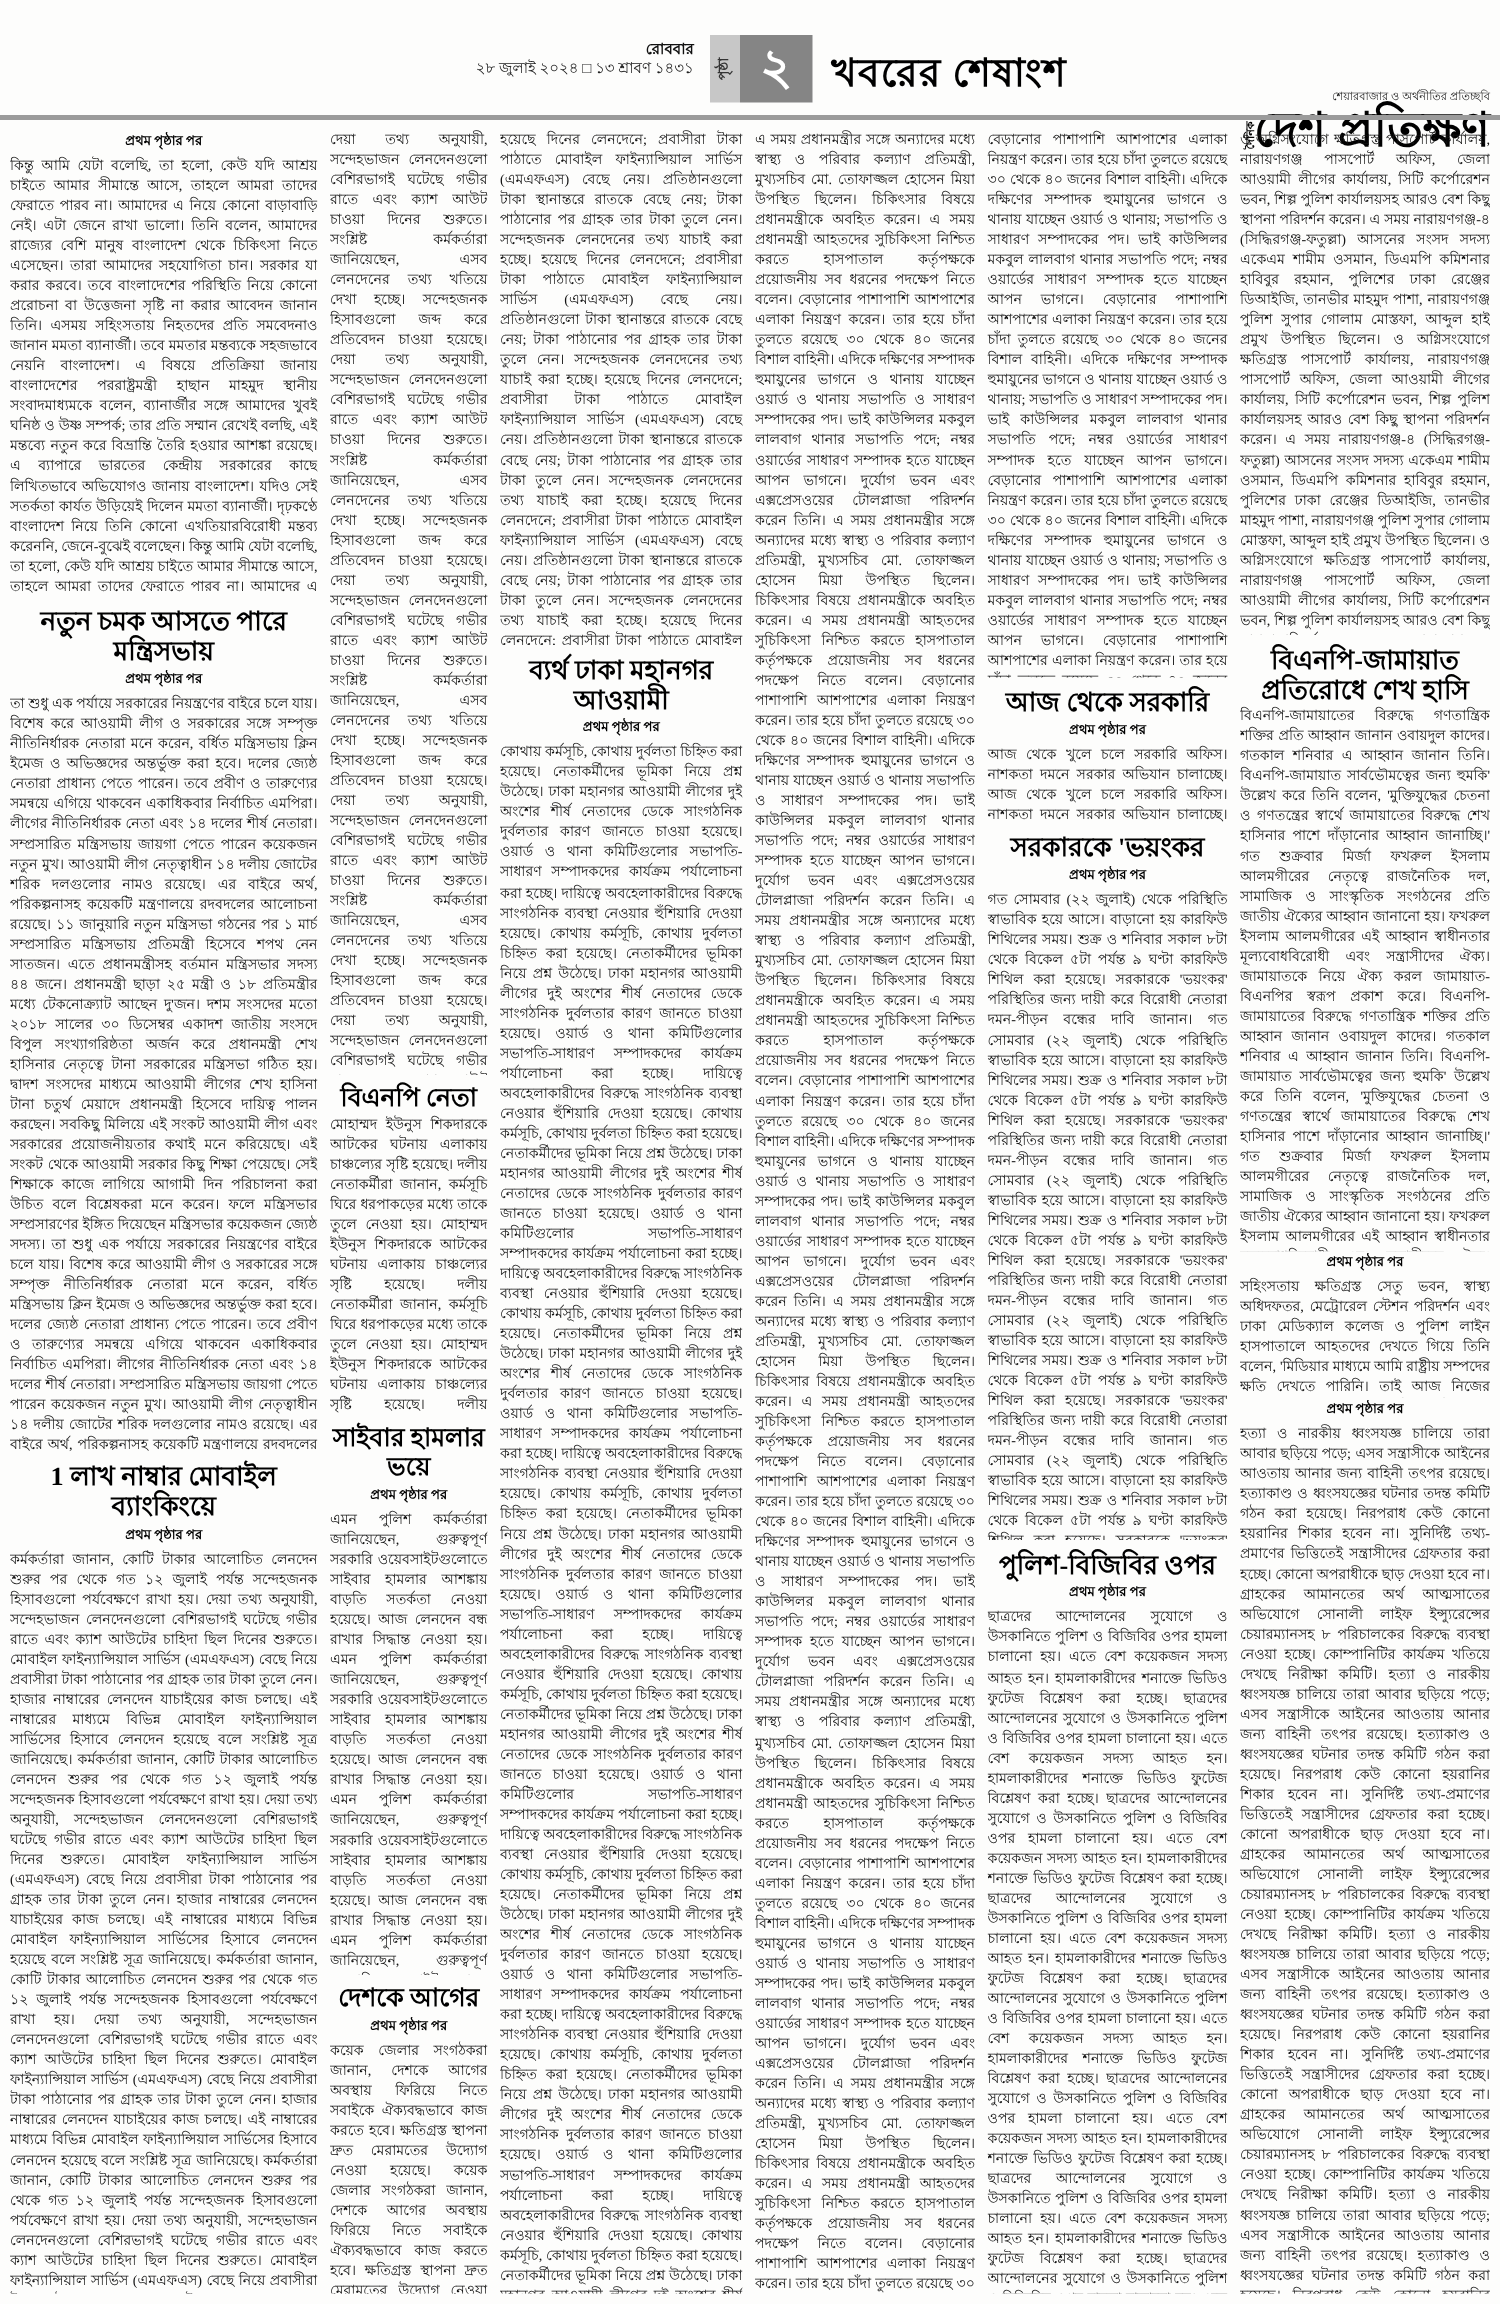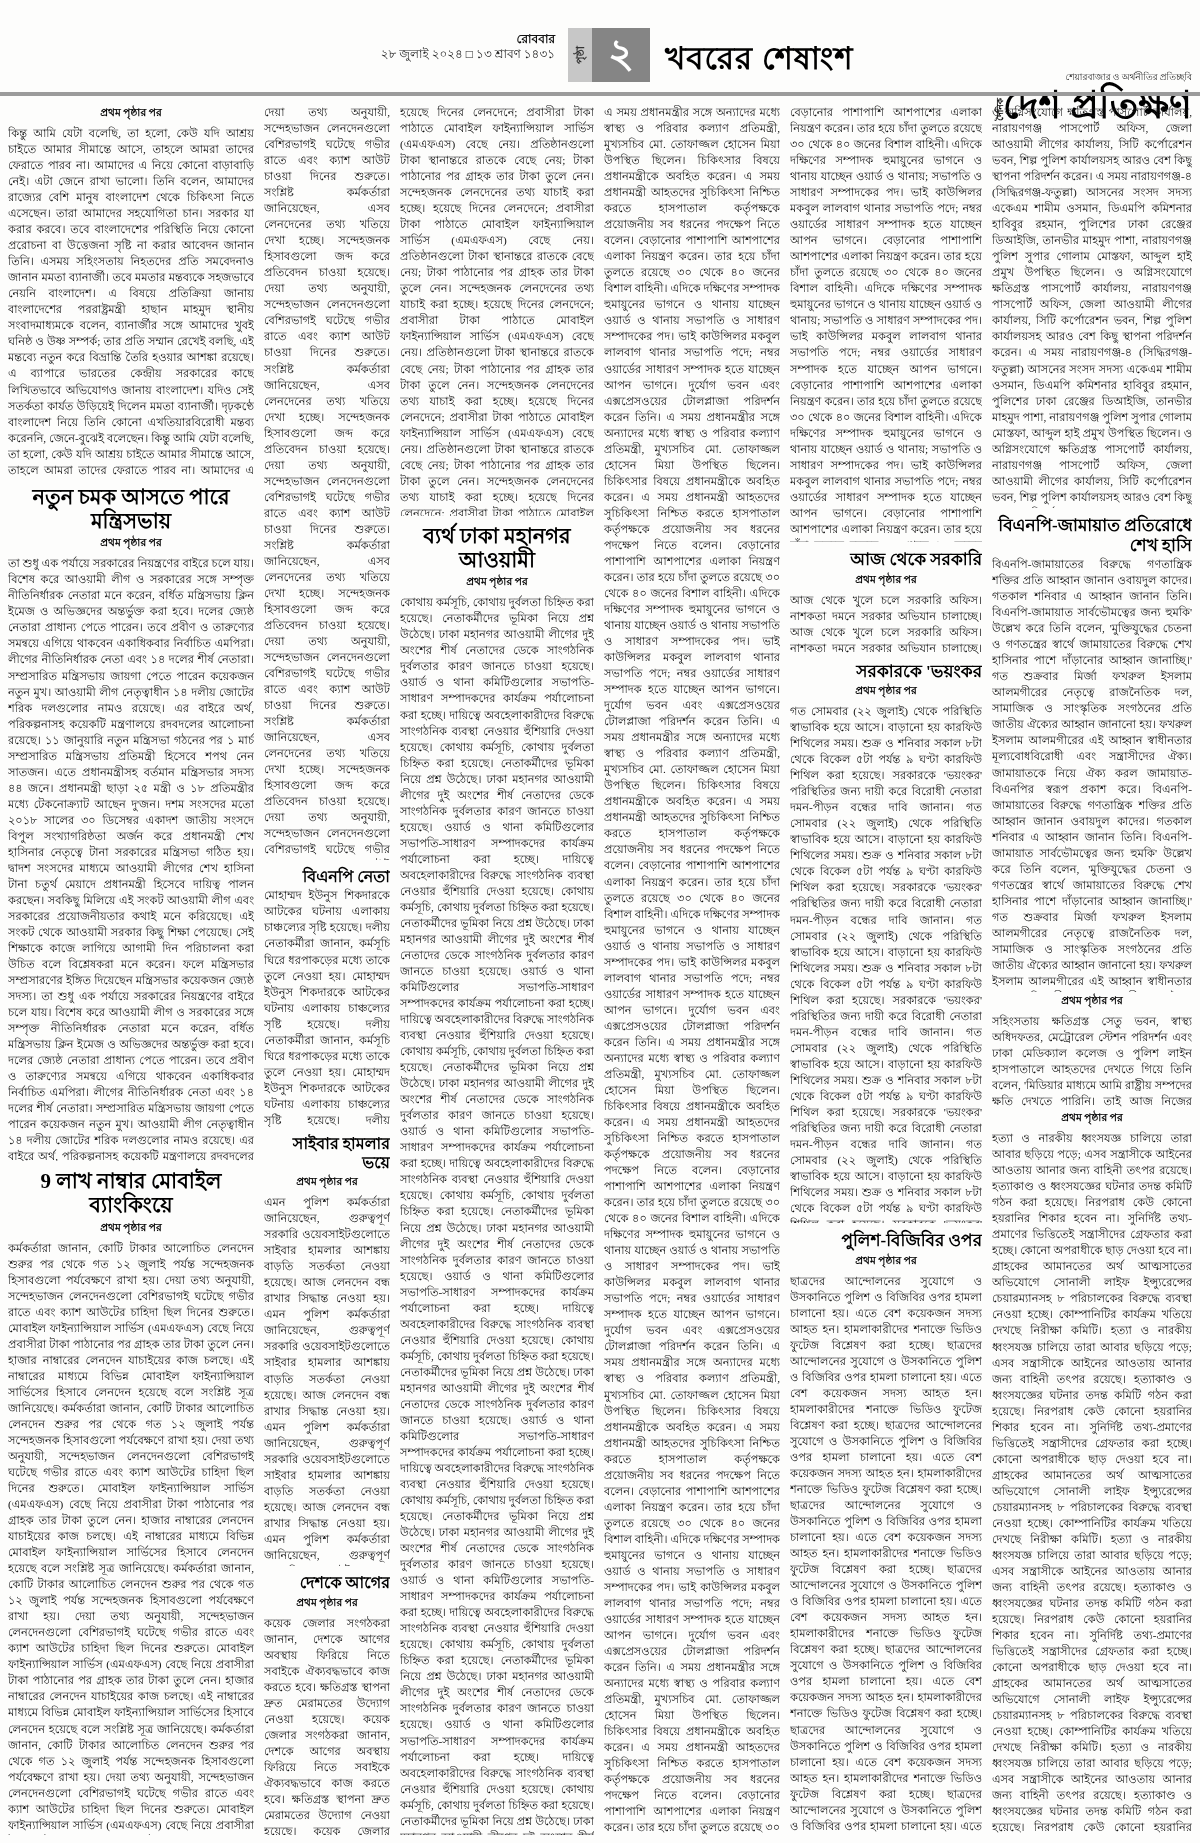--- a/index.html
+++ b/index.html
@@ -36,21 +36,21 @@
     position:absolute;left:8px;top:104px;width:1184px;height:1731px;
     display:flex;gap:10px;overflow:hidden;
   }
   .col{display:flex;flex-direction:column;overflow:hidden;min-width:0;}
   .col-0{width:246px;} .col-1{width:126px;} .col-2{width:194px;}
   .col-3{width:176px;} .col-4{width:192px;} .col-5{width:200px;}
   .headline{
     text-align:center;font-weight:bold;color:#000;line-height:1.15;
     padding:8px 0 1px 0;flex:0 0 auto;
   }
-  .h-lg{font-size:21px;} .h-md{font-size:17px;text-align:right;} .h-sm{font-size:16px;text-align:right;}
+  .h-lg{font-size:21px;} .h-md{font-size:21px;} .h-sm{font-size:20px;}
   .continued{
     text-align:center;font-size:10.5px;font-weight:bold;color:#000;
     padding:1px 0 3px 0;flex:0 0 auto;
   }
   .body{
     font-size:11.3px;line-height:1.42;text-align:justify;color:#121212;
     overflow:hidden;flex:0 0 auto;
     text-justify:inter-word;
   }
   .body.grow{flex:1 1 auto;}
@@ -75,21 +75,21 @@
 </div>
 <div class="headrule"></div>
 
 <div class="columns">
   <div class="col col-0">
       <div class="continued">প্রথম পৃষ্ঠার পর</div>
       <div class="body" style="height: 352px;">কিন্তু আমি যেটা বলেছি, তা হলো, কেউ যদি আশ্রয় চাইতে আমার সীমান্তে আসে, তাহলে আমরা তাদের ফেরাতে পারব না। আমাদের এ নিয়ে কোনো বাড়াবাড়ি নেই। এটা জেনে রাখা ভালো। তিনি বলেন, আমাদের রাজ্যের বেশি মানুষ বাংলাদেশ থেকে চিকিৎসা নিতে এসেছেন। তারা আমাদের সহযোগিতা চান। সরকার যা করার করবে। তবে বাংলাদেশের পরিস্থিতি নিয়ে কোনো প্ররোচনা বা উত্তেজনা সৃষ্টি না করার আবেদন জানান তিনি। এসময় সহিংসতায় নিহতদের প্রতি সমবেদনাও জানান মমতা ব্যানার্জী। তবে মমতার মন্তব্যকে সহজভাবে নেয়নি বাংলাদেশ। এ বিষয়ে প্রতিক্রিয়া জানায় বাংলাদেশের পররাষ্ট্রমন্ত্রী হাছান মাহমুদ স্থানীয় সংবাদমাধ্যমকে বলেন, ব্যানার্জীর সঙ্গে আমাদের খুবই ঘনিষ্ঠ ও উষ্ণ সম্পর্ক; তার প্রতি সম্মান রেখেই বলছি, এই মন্তব্যে নতুন করে বিভ্রান্তি তৈরি হওয়ার আশঙ্কা রয়েছে। এ ব্যাপারে ভারতের কেন্দ্রীয় সরকারের কাছে লিখিতভাবে অভিযোগও জানায় বাংলাদেশ। যদিও সেই সতর্কতা কার্যত উড়িয়েই দিলেন মমতা ব্যানার্জী। দৃঢ়কণ্ঠে বাংলাদেশ নিয়ে তিনি কোনো এখতিয়ারবিরোধী মন্তব্য করেননি, জেনে-বুঝেই বলেছেন। কিন্তু আমি যেটা বলেছি, তা হলো, কেউ যদি আশ্রয় চাইতে আমার সীমান্তে আসে, তাহলে আমরা তাদের ফেরাতে পারব না। আমাদের এ নিয়ে কোনো বাড়াবাড়ি নেই। এটা জেনে রাখা ভালো। তিনি বলেন, আমাদের রাজ্যের বেশি মানুষ বাংলাদেশ থেকে চিকিৎসা নিতে এসেছেন। তারা আমাদের সহযোগিতা চান। সরকার যা করার করবে। তবে বাংলাদেশের পরিস্থিতি নিয়ে কোনো প্ররোচনা বা উত্তেজনা সৃষ্টি না করার আবেদন জানান তিনি। এসময় সহিংসতায় নিহতদের প্রতি সমবেদনাও জানান মমতা ব্যানার্জী। তবে মমতার মন্তব্যকে সহজভাবে নেয়নি বাংলাদেশ। এ বিষয়ে প্রতিক্রিয়া জানায় বাংলাদেশের পররাষ্ট্রমন্ত্রী হাছান মাহমুদ স্থানীয় সংবাদমাধ্যমকে বলেন, ব্যানার্জীর সঙ্গে আমাদের খুবই ঘনিষ্ঠ ও উষ্ণ সম্পর্ক; তার প্রতি সম্মান রেখেই বলছি, এই মন্তব্যে নতুন করে বিভ্রান্তি তৈরি হওয়ার আশঙ্কা রয়েছে। এ ব্যাপারে ভারতের কেন্দ্রীয় সরকারের কাছে লিখিতভাবে অভিযোগও জানায় বাংলাদেশ। যদিও সেই সতর্কতা কার্যত উড়িয়েই দিলেন মমতা ব্যানার্জী। দৃঢ়কণ্ঠে বাংলাদেশ নিয়ে তিনি কোনো এখতিয়ারবিরোধী মন্তব্য করেননি, জেনে-বুঝেই বলেছেন।</div>
       <div class="headline h-lg">নতুন চমক আসতে পারে মন্ত্রিসভায়</div>
       <div class="continued">প্রথম পৃষ্ঠার পর</div>
       <div class="body" style="height: 606px;">তা শুধু এক পর্যায়ে সরকারের নিয়ন্ত্রণের বাইরে চলে যায়। বিশেষ করে আওয়ামী লীগ ও সরকারের সঙ্গে সম্পৃক্ত নীতিনির্ধারক নেতারা মনে করেন, বর্ধিত মন্ত্রিসভায় ক্লিন ইমেজ ও অভিজ্ঞদের অন্তর্ভুক্ত করা হবে। দলের জ্যেষ্ঠ নেতারা প্রাধান্য পেতে পারেন। তবে প্রবীণ ও তারুণ্যের সমন্বয়ে এগিয়ে থাকবেন একাধিকবার নির্বাচিত এমপিরা। লীগের নীতিনির্ধারক নেতা এবং ১৪ দলের শীর্ষ নেতারা। সম্প্রসারিত মন্ত্রিসভায় জায়গা পেতে পারেন কয়েকজন নতুন মুখ। আওয়ামী লীগ নেতৃত্বাধীন ১৪ দলীয় জোটের শরিক দলগুলোর নামও রয়েছে। এর বাইরে অর্থ, পরিকল্পনাসহ কয়েকটি মন্ত্রণালয়ে রদবদলের আলোচনা রয়েছে। ১১ জানুয়ারি নতুন মন্ত্রিসভা গঠনের পর ১ মার্চ সম্প্রসারিত মন্ত্রিসভায় প্রতিমন্ত্রী হিসেবে শপথ নেন সাতজন। এতে প্রধানমন্ত্রীসহ বর্তমান মন্ত্রিসভার সদস্য ৪৪ জনে। প্রধানমন্ত্রী ছাড়া ২৫ মন্ত্রী ও ১৮ প্রতিমন্ত্রীর মধ্যে টেকনোক্র্যাট আছেন দু'জন। দশম সংসদের মতো ২০১৮ সালের ৩০ ডিসেম্বর একাদশ জাতীয় সংসদে বিপুল সংখ্যাগরিষ্ঠতা অর্জন করে প্রধানমন্ত্রী শেখ হাসিনার নেতৃত্বে টানা সরকারের মন্ত্রিসভা গঠিত হয়। দ্বাদশ সংসদের মাধ্যমে আওয়ামী লীগের শেখ হাসিনা টানা চতুর্থ মেয়াদে প্রধানমন্ত্রী হিসেবে দায়িত্ব পালন করছেন। সবকিছু মিলিয়ে এই সংকট আওয়ামী লীগ এবং সরকারের প্রয়োজনীয়তার কথাই মনে করিয়েছে। এই সংকট থেকে আওয়ামী সরকার কিছু শিক্ষা পেয়েছে। সেই শিক্ষাকে কাজে লাগিয়ে আগামী দিন পরিচালনা করা উচিত বলে বিশ্লেষকরা মনে করেন। ফলে মন্ত্রিসভার সম্প্রসারণের ইঙ্গিত দিয়েছেন মন্ত্রিসভার কয়েকজন জ্যেষ্ঠ সদস্য। তা শুধু এক পর্যায়ে সরকারের নিয়ন্ত্রণের বাইরে চলে যায়। বিশেষ করে আওয়ামী লীগ ও সরকারের সঙ্গে সম্পৃক্ত নীতিনির্ধারক নেতারা মনে করেন, বর্ধিত মন্ত্রিসভায় ক্লিন ইমেজ ও অভিজ্ঞদের অন্তর্ভুক্ত করা হবে। দলের জ্যেষ্ঠ নেতারা প্রাধান্য পেতে পারেন। তবে প্রবীণ ও তারুণ্যের সমন্বয়ে এগিয়ে থাকবেন একাধিকবার নির্বাচিত এমপিরা। লীগের নীতিনির্ধারক নেতা এবং ১৪ দলের শীর্ষ নেতারা। সম্প্রসারিত মন্ত্রিসভায় জায়গা পেতে পারেন কয়েকজন নতুন মুখ। আওয়ামী লীগ নেতৃত্বাধীন ১৪ দলীয় জোটের শরিক দলগুলোর নামও রয়েছে। এর বাইরে অর্থ, পরিকল্পনাসহ কয়েকটি মন্ত্রণালয়ে রদবদলের আলোচনা রয়েছে। ১১ জানুয়ারি নতুন মন্ত্রিসভা গঠনের পর ১ মার্চ সম্প্রসারিত মন্ত্রিসভায় প্রতিমন্ত্রী হিসেবে শপথ নেন সাতজন। এতে প্রধানমন্ত্রীসহ বর্তমান মন্ত্রিসভার সদস্য ৪৪ জনে। প্রধানমন্ত্রী ছাড়া ২৫ মন্ত্রী ও ১৮ প্রতিমন্ত্রীর মধ্যে টেকনোক্র্যাট আছেন দু'জন। দশম সংসদের মতো ২০১৮ সালের ৩০ ডিসেম্বর একাদশ জাতীয় সংসদে বিপুল সংখ্যাগরিষ্ঠতা অর্জন করে প্রধানমন্ত্রী শেখ হাসিনার নেতৃত্বে টানা সরকারের মন্ত্রিসভা গঠিত হয়। দ্বাদশ সংসদের মাধ্যমে আওয়ামী লীগের শেখ হাসিনা টানা চতুর্থ মেয়াদে প্রধানমন্ত্রী হিসেবে দায়িত্ব পালন করছেন। সবকিছু মিলিয়ে এই সংকট আওয়ামী লীগ এবং সরকারের প্রয়োজনীয়তার কথাই মনে করিয়েছে। এই সংকট থেকে আওয়ামী সরকার কিছু শিক্ষা পেয়েছে। সেই শিক্ষাকে কাজে লাগিয়ে আগামী দিন পরিচালনা করা উচিত বলে বিশ্লেষকরা মনে করেন। ফলে মন্ত্রিসভার সম্প্রসারণের ইঙ্গিত দিয়েছেন মন্ত্রিসভার কয়েকজন জ্যেষ্ঠ সদস্য।</div>
-      <div class="headline h-lg">9 লাখ নাম্বার মোবাইল ব্যাংকিংয়ে</div>
+      <div class="headline h-lg">1 লাখ নাম্বার মোবাইল ব্যাংকিংয়ে</div>
       <div class="continued">প্রথম পৃষ্ঠার পর</div>
       <div class="body grow">কর্মকর্তারা জানান, কোটি টাকার আলোচিত লেনদেন শুরুর পর থেকে গত ১২ জুলাই পর্যন্ত সন্দেহজনক হিসাবগুলো পর্যবেক্ষণে রাখা হয়। দেয়া তথ্য অনুযায়ী, সন্দেহভাজন লেনদেনগুলো বেশিরভাগই ঘটেছে গভীর রাতে এবং ক্যাশ আউটের চাহিদা ছিল দিনের শুরুতে। মোবাইল ফাইন্যান্সিয়াল সার্ভিস (এমএফএস) বেছে নিয়ে প্রবাসীরা টাকা পাঠানোর পর গ্রাহক তার টাকা তুলে নেন। হাজার নাম্বারের লেনদেন যাচাইয়ের কাজ চলছে। এই নাম্বারের মাধ্যমে বিভিন্ন মোবাইল ফাইন্যান্সিয়াল সার্ভিসের হিসাবে লেনদেন হয়েছে বলে সংশ্লিষ্ট সূত্র জানিয়েছে। কর্মকর্তারা জানান, কোটি টাকার আলোচিত লেনদেন শুরুর পর থেকে গত ১২ জুলাই পর্যন্ত সন্দেহজনক হিসাবগুলো পর্যবেক্ষণে রাখা হয়। দেয়া তথ্য অনুযায়ী, সন্দেহভাজন লেনদেনগুলো বেশিরভাগই ঘটেছে গভীর রাতে এবং ক্যাশ আউটের চাহিদা ছিল দিনের শুরুতে। মোবাইল ফাইন্যান্সিয়াল সার্ভিস (এমএফএস) বেছে নিয়ে প্রবাসীরা টাকা পাঠানোর পর গ্রাহক তার টাকা তুলে নেন। হাজার নাম্বারের লেনদেন যাচাইয়ের কাজ চলছে। এই নাম্বারের মাধ্যমে বিভিন্ন মোবাইল ফাইন্যান্সিয়াল সার্ভিসের হিসাবে লেনদেন হয়েছে বলে সংশ্লিষ্ট সূত্র জানিয়েছে। কর্মকর্তারা জানান, কোটি টাকার আলোচিত লেনদেন শুরুর পর থেকে গত ১২ জুলাই পর্যন্ত সন্দেহজনক হিসাবগুলো পর্যবেক্ষণে রাখা হয়। দেয়া তথ্য অনুযায়ী, সন্দেহভাজন লেনদেনগুলো বেশিরভাগই ঘটেছে গভীর রাতে এবং ক্যাশ আউটের চাহিদা ছিল দিনের শুরুতে। মোবাইল ফাইন্যান্সিয়াল সার্ভিস (এমএফএস) বেছে নিয়ে প্রবাসীরা টাকা পাঠানোর পর গ্রাহক তার টাকা তুলে নেন। হাজার নাম্বারের লেনদেন যাচাইয়ের কাজ চলছে। এই নাম্বারের মাধ্যমে বিভিন্ন মোবাইল ফাইন্যান্সিয়াল সার্ভিসের হিসাবে লেনদেন হয়েছে বলে সংশ্লিষ্ট সূত্র জানিয়েছে। কর্মকর্তারা জানান, কোটি টাকার আলোচিত লেনদেন শুরুর পর থেকে গত ১২ জুলাই পর্যন্ত সন্দেহজনক হিসাবগুলো পর্যবেক্ষণে রাখা হয়। দেয়া তথ্য অনুযায়ী, সন্দেহভাজন লেনদেনগুলো বেশিরভাগই ঘটেছে গভীর রাতে এবং ক্যাশ আউটের চাহিদা ছিল দিনের শুরুতে। মোবাইল ফাইন্যান্সিয়াল সার্ভিস (এমএফএস) বেছে নিয়ে প্রবাসীরা টাকা পাঠানোর পর গ্রাহক তার টাকা তুলে নেন। হাজার নাম্বারের লেনদেন যাচাইয়ের কাজ চলছে। এই নাম্বারের মাধ্যমে বিভিন্ন মোবাইল ফাইন্যান্সিয়াল সার্ভিসের হিসাবে লেনদেন হয়েছে বলে সংশ্লিষ্ট সূত্র জানিয়েছে।</div>
     </div>
   <div class="col col-1">
       <div class="body" style="height: 756px;">দেয়া তথ্য অনুযায়ী, সন্দেহভাজন লেনদেনগুলো বেশিরভাগই ঘটেছে গভীর রাতে এবং ক্যাশ আউট চাওয়া দিনের শুরুতে। সংশ্লিষ্ট কর্মকর্তারা জানিয়েছেন, এসব লেনদেনের তথ্য খতিয়ে দেখা হচ্ছে। সন্দেহজনক হিসাবগুলো জব্দ করে প্রতিবেদন চাওয়া হয়েছে। দেয়া তথ্য অনুযায়ী, সন্দেহভাজন লেনদেনগুলো বেশিরভাগই ঘটেছে গভীর রাতে এবং ক্যাশ আউট চাওয়া দিনের শুরুতে। সংশ্লিষ্ট কর্মকর্তারা জানিয়েছেন, এসব লেনদেনের তথ্য খতিয়ে দেখা হচ্ছে। সন্দেহজনক হিসাবগুলো জব্দ করে প্রতিবেদন চাওয়া হয়েছে। দেয়া তথ্য অনুযায়ী, সন্দেহভাজন লেনদেনগুলো বেশিরভাগই ঘটেছে গভীর রাতে এবং ক্যাশ আউট চাওয়া দিনের শুরুতে। সংশ্লিষ্ট কর্মকর্তারা জানিয়েছেন, এসব লেনদেনের তথ্য খতিয়ে দেখা হচ্ছে। সন্দেহজনক হিসাবগুলো জব্দ করে প্রতিবেদন চাওয়া হয়েছে। দেয়া তথ্য অনুযায়ী, সন্দেহভাজন লেনদেনগুলো বেশিরভাগই ঘটেছে গভীর রাতে এবং ক্যাশ আউট চাওয়া দিনের শুরুতে। সংশ্লিষ্ট কর্মকর্তারা জানিয়েছেন, এসব লেনদেনের তথ্য খতিয়ে দেখা হচ্ছে। সন্দেহজনক হিসাবগুলো জব্দ করে প্রতিবেদন চাওয়া হয়েছে। দেয়া তথ্য অনুযায়ী, সন্দেহভাজন লেনদেনগুলো বেশিরভাগই ঘটেছে গভীর রাতে এবং ক্যাশ আউট চাওয়া দিনের শুরুতে। সংশ্লিষ্ট কর্মকর্তারা জানিয়েছেন, এসব লেনদেনের তথ্য খতিয়ে দেখা হচ্ছে। সন্দেহজনক হিসাবগুলো জব্দ করে প্রতিবেদন চাওয়া হয়েছে।</div>
       <div class="headline h-sm">বিএনপি নেতা</div>
       <div class="body" style="height: 240px;">মোহাম্মদ ইউনুস শিকদারকে আটকের ঘটনায় এলাকায় চাঞ্চল্যের সৃষ্টি হয়েছে। দলীয় নেতাকর্মীরা জানান, কর্মসূচি ঘিরে ধরপাকড়ের মধ্যে তাকে তুলে নেওয়া হয়। মোহাম্মদ ইউনুস শিকদারকে আটকের ঘটনায় এলাকায় চাঞ্চল্যের সৃষ্টি হয়েছে। দলীয় নেতাকর্মীরা জানান, কর্মসূচি ঘিরে ধরপাকড়ের মধ্যে তাকে তুলে নেওয়া হয়। মোহাম্মদ ইউনুস শিকদারকে আটকের ঘটনায় এলাকায় চাঞ্চল্যের সৃষ্টি হয়েছে। দলীয় নেতাকর্মীরা জানান, কর্মসূচি ঘিরে ধরপাকড়ের মধ্যে তাকে তুলে নেওয়া হয়।</div>
       <div class="headline h-sm">সাইবার হামলার ভয়ে</div>
       <div class="continued">প্রথম পৃষ্ঠার পর</div>
       <div class="body" style="height: 372px;">এমন পুলিশ কর্মকর্তারা জানিয়েছেন, গুরুত্বপূর্ণ সরকারি ওয়েবসাইটগুলোতে সাইবার হামলার আশঙ্কায় বাড়তি সতর্কতা নেওয়া হয়েছে। আজ লেনদেন বন্ধ রাখার সিদ্ধান্ত নেওয়া হয়। এমন পুলিশ কর্মকর্তারা জানিয়েছেন, গুরুত্বপূর্ণ সরকারি ওয়েবসাইটগুলোতে সাইবার হামলার আশঙ্কায় বাড়তি সতর্কতা নেওয়া হয়েছে। আজ লেনদেন বন্ধ রাখার সিদ্ধান্ত নেওয়া হয়। এমন পুলিশ কর্মকর্তারা জানিয়েছেন, গুরুত্বপূর্ণ সরকারি ওয়েবসাইটগুলোতে সাইবার হামলার আশঙ্কায় বাড়তি সতর্কতা নেওয়া হয়েছে। আজ লেনদেন বন্ধ রাখার সিদ্ধান্ত নেওয়া হয়। এমন পুলিশ কর্মকর্তারা জানিয়েছেন, গুরুত্বপূর্ণ সরকারি ওয়েবসাইটগুলোতে সাইবার হামলার আশঙ্কায় বাড়তি সতর্কতা নেওয়া হয়েছে। আজ লেনদেন বন্ধ রাখার সিদ্ধান্ত নেওয়া হয়।</div>

